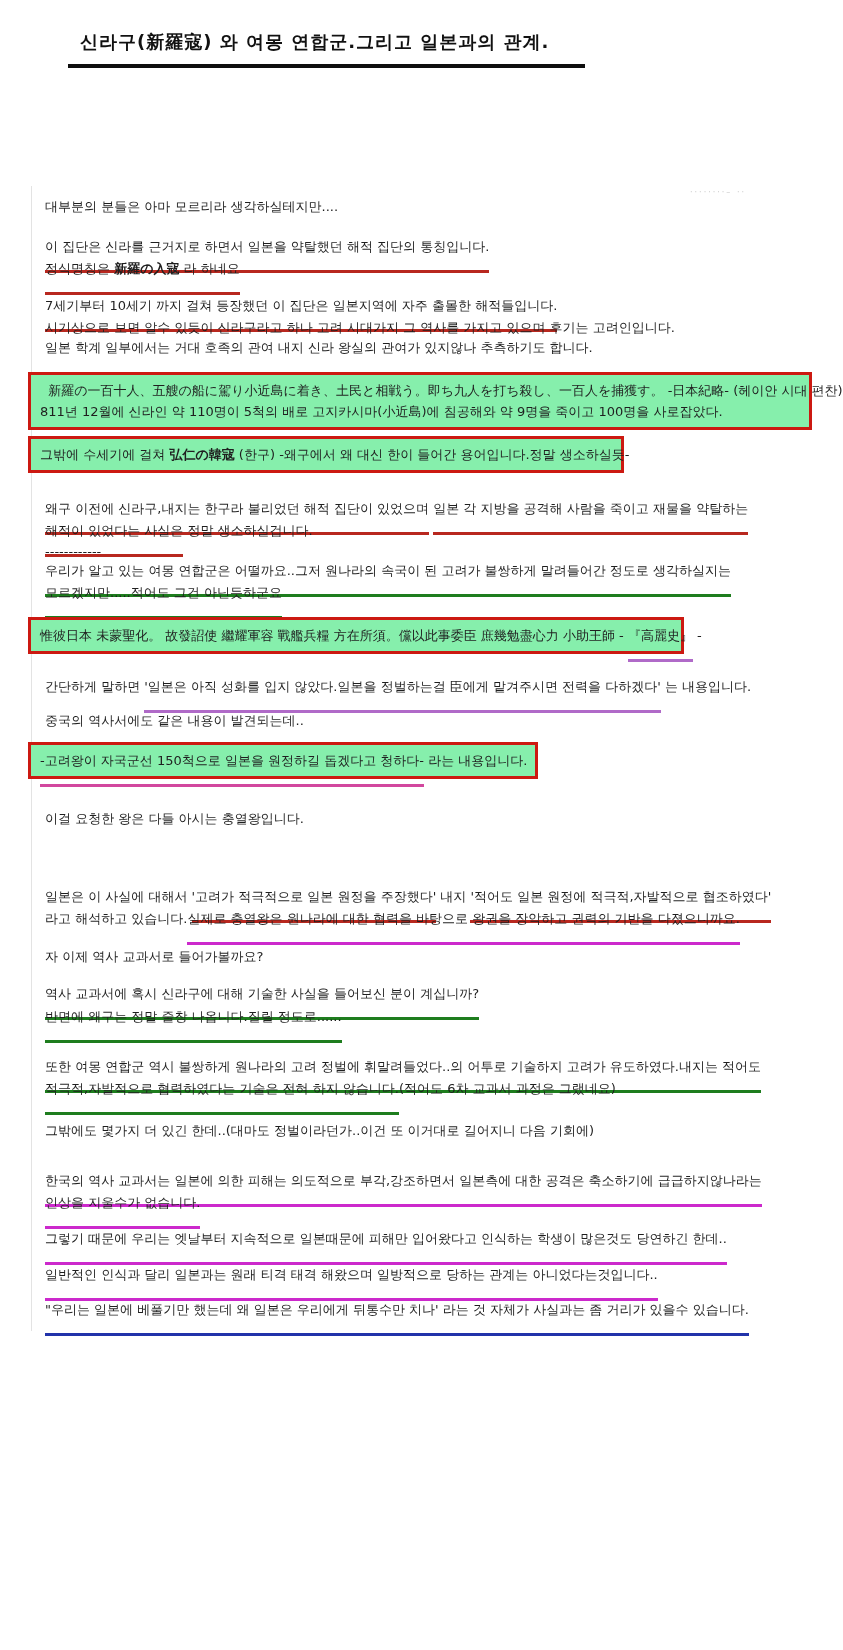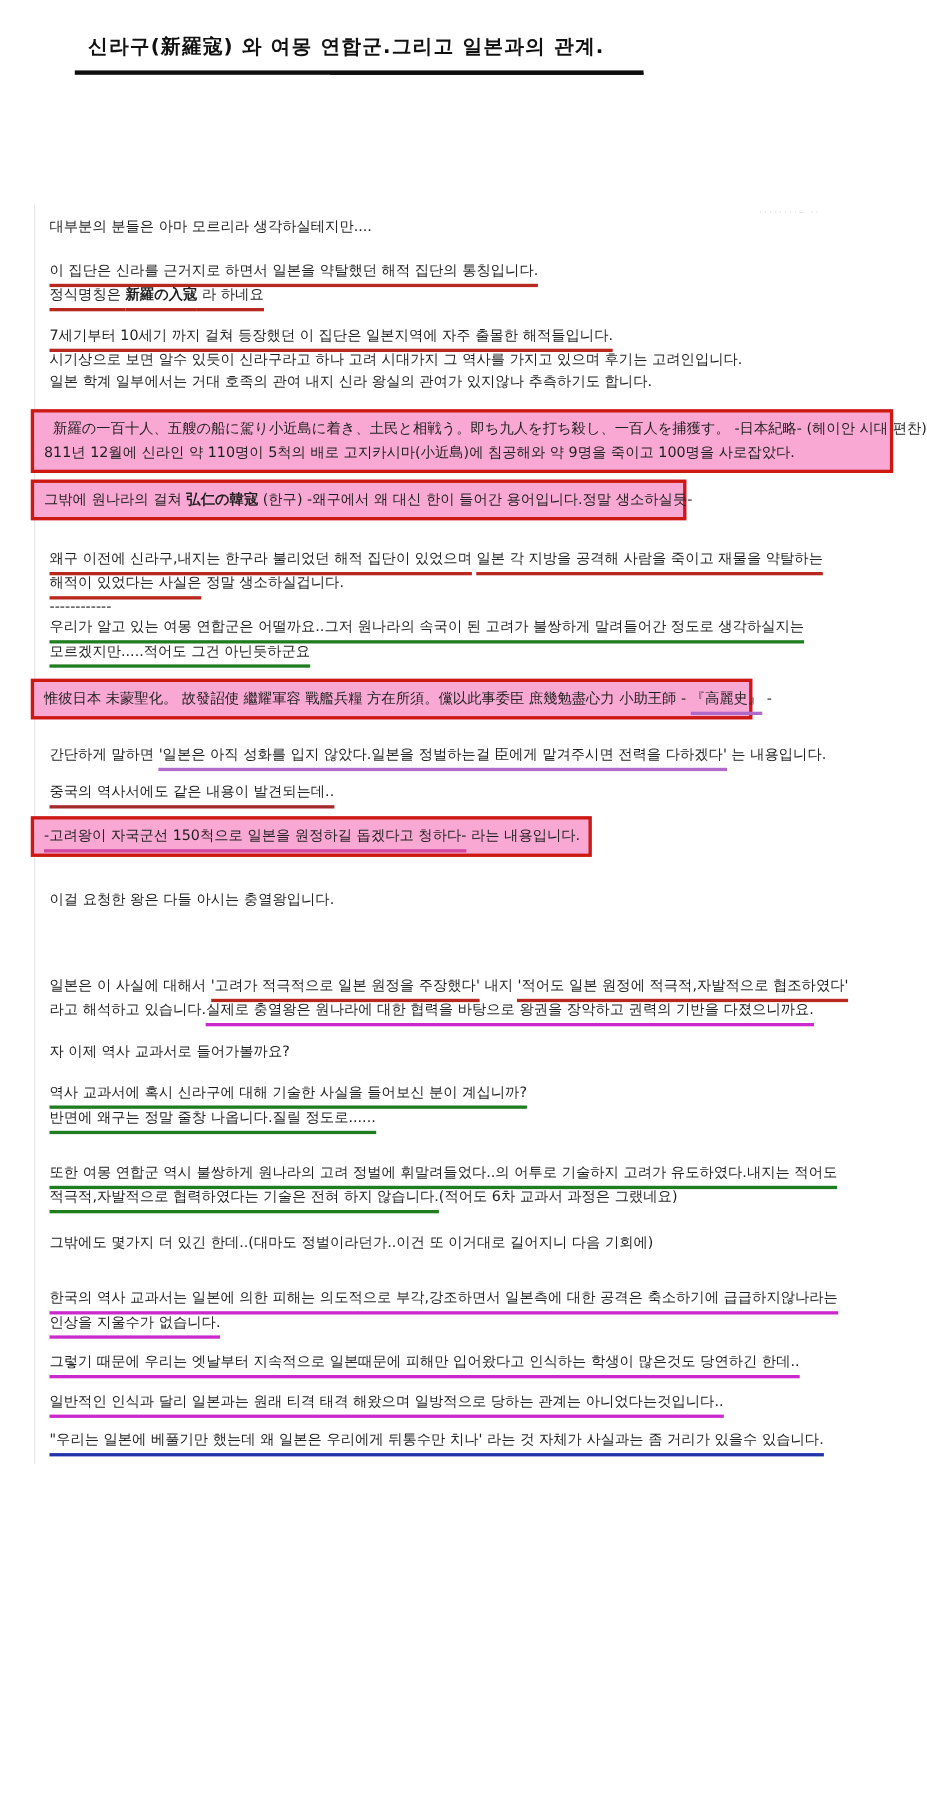--- a/index.html
+++ b/index.html
@@ -13,25 +13,25 @@
     position:absolute;left:80px;top:30px;
     font-size:18px;font-weight:bold;letter-spacing:1px;white-space:pre;color:#111;
   }
   #title-rule{position:absolute;left:68px;top:64px;width:517px;height:4px;background:#0e0e0e;}
   #title-rule-tail{position:absolute;left:300px;top:66px;width:285px;height:2px;background:#0e0e0e;}
   #left-rule{position:absolute;left:31px;top:186px;width:1px;height:1145px;background:#e3e3e3;}
   #watermark{position:absolute;left:690px;top:188px;font-size:8px;color:#cfcfcf;letter-spacing:2px;}
   .line{position:absolute;left:45px;white-space:pre;line-height:17px;}
   .box{
     position:absolute;border:3px solid var(--c-box);
-    padding:5px 9px;white-space:pre;background:#f9a8d4;
+    padding:5px 9px;white-space:pre;background:#86efac;
   }
   .boxline{white-space:pre;line-height:21px;}
   .b{font-weight:bold;}
-  .u{padding-bottom:4px;border-bottom:3px solid;}
+  .u{padding-bottom:16px;border-bottom:3px solid;}
   .u-red{border-color:var(--c-red);}
   .u-green{border-color:var(--c-green);}
   .u-magenta{border-color:var(--c-magenta);}
   .u-pink{border-color:var(--c-pink);}
   .u-purple{border-color:var(--c-purple);}
   .u-blue{border-color:var(--c-blue);}
   .u-darkred{border-color:var(--c-darkred);}
   a.link{color:var(--c-link);text-decoration:underline;cursor:pointer;}
 </style>
 </head>
@@ -43,21 +43,21 @@
 <div id="left-rule"></div>
 <div id="watermark">········–  ··</div>
 <div id="doc">
     <div class="line" style="top: 198px;"><span class="">대부분의 분들은 아마 모르리라 생각하실테지만....</span></div>
     <div class="line" style="top: 238px;"><span class="u u-red ">이 집단은 신라를 근거지로 하면서 일본을 약탈했던 해적 집단의 통칭입니다.</span></div>
     <div class="line" style="top: 260px;"><span class="u u-red ">정식명칭은 </span><span class="u u-red b">新羅の入寇</span><span class="u u-red "> 라 하네요</span></div>
     <div class="line" style="top: 297px;"><span class="u u-red ">7세기부터 10세기 까지 걸쳐 등장했던 이 집단은 일본지역에 자주 출몰한 해적들입니다.</span></div>
     <div class="line" style="top: 319px;"><span class="">시기상으로 보면 알수 있듯이 신라구라고 하나 고려 시대가지 그 역사를 가지고 있으며 후기는 고려인입니다.</span></div>
     <div class="line" style="top: 339px;"><span class="">일본 학계 일부에서는 거대 호족의 관여 내지 신라 왕실의 관여가 있지않나 추측하기도 합니다.</span></div>
     <div class="box" style="left: 28px; top: 372px; width: 760px;"><div class="boxline"><span class="">  新羅の一百十人、五艘の船に駕り小近島に着き、土民と相戦う。即ち九人を打ち殺し、一百人を捕獲す。 -日本紀略- (헤이안 시대 편찬)</span></div><div class="boxline"><span class="">811년 12월에 신라인 약 110명이 5척의 배로 고지카시마(小近島)에 침공해와 약 9명을 죽이고 100명을 사로잡았다.</span></div></div>
-    <div class="box" style="left: 28px; top: 436px; width: 572px;"><div class="boxline"><span class="">그밖에 원나라의 걸쳐 </span><span class="b">弘仁の韓寇</span><span class=""> (한구) -왜구에서 왜 대신 한이 들어간 용어입니다.정말 생소하실듯-</span></div></div>
+    <div class="box" style="left: 28px; top: 436px; width: 572px;"><div class="boxline"><span class="">그밖에 수세기에 걸쳐 </span><span class="b">弘仁の韓寇</span><span class=""> (한구) -왜구에서 왜 대신 한이 들어간 용어입니다.정말 생소하실듯-</span></div></div>
     <div class="line" style="top: 500px;"><span class="u u-red ">왜구 이전에 신라구,내지는 한구라 불리었던 해적 집단이 있었으며</span><span class=""> </span><span class="u u-red ">일본 각 지방을 공격해 사람을 죽이고 재물을 약탈하는</span></div>
     <div class="line" style="top: 522px;"><span class="u u-red ">해적이 있었다는 사실은</span><span class=""> 정말 생소하실겁니다.</span></div>
     <div class="line" style="top: 543px;"><span class="">------------</span></div>
     <div class="line" style="top: 562px;"><span class="u u-green ">우리가 알고 있는 여몽 연합군은 어떨까요..그저 원나라의 속국이 된 고려가 불쌍하게 말려들어간 정도로 생각하실지는</span></div>
     <div class="line" style="top: 584px;"><span class="u u-green ">모르겠지만.....적어도 그건 아닌듯하군요</span></div>
     <div class="box" style="left: 28px; top: 617px; width: 632px;"><div class="boxline"><span class="">惟彼日本 未蒙聖化。 故發詔使 繼耀軍容 戰艦兵糧 方在所須。儻以此事委臣 庶幾勉盡心力 小助王師 - </span><span class="u u-purple ">『高麗史』</span><span class=""> -</span></div></div>
     <div class="line" style="top: 678px;"><span class="">간단하게 말하면 </span><span class="u u-purple ">'일본은 아직 성화를 입지 않았다.일본을 정벌하는걸 臣에게 맡겨주시면 전력을 다하겠다'</span><span class=""> 는 내용입니다.</span></div>
     <div class="line" style="top: 712px;"><span class="u u-darkred ">중국의 역사서에도 같은 내용이 발견되는데..</span></div>
     <div class="box" style="left: 28px; top: 742px; width: 486px;"><div class="boxline"><span class="u u-pink ">-고려왕이 자국군선 150척으로 일본을 원정하길 돕겠다고 청하다-</span><span class=""> 라는 내용입니다.</span></div></div>
     <div class="line" style="top: 810px;"><span class="">이걸 요청한 왕은 다들 아시는 충열왕입니다.</span></div>

